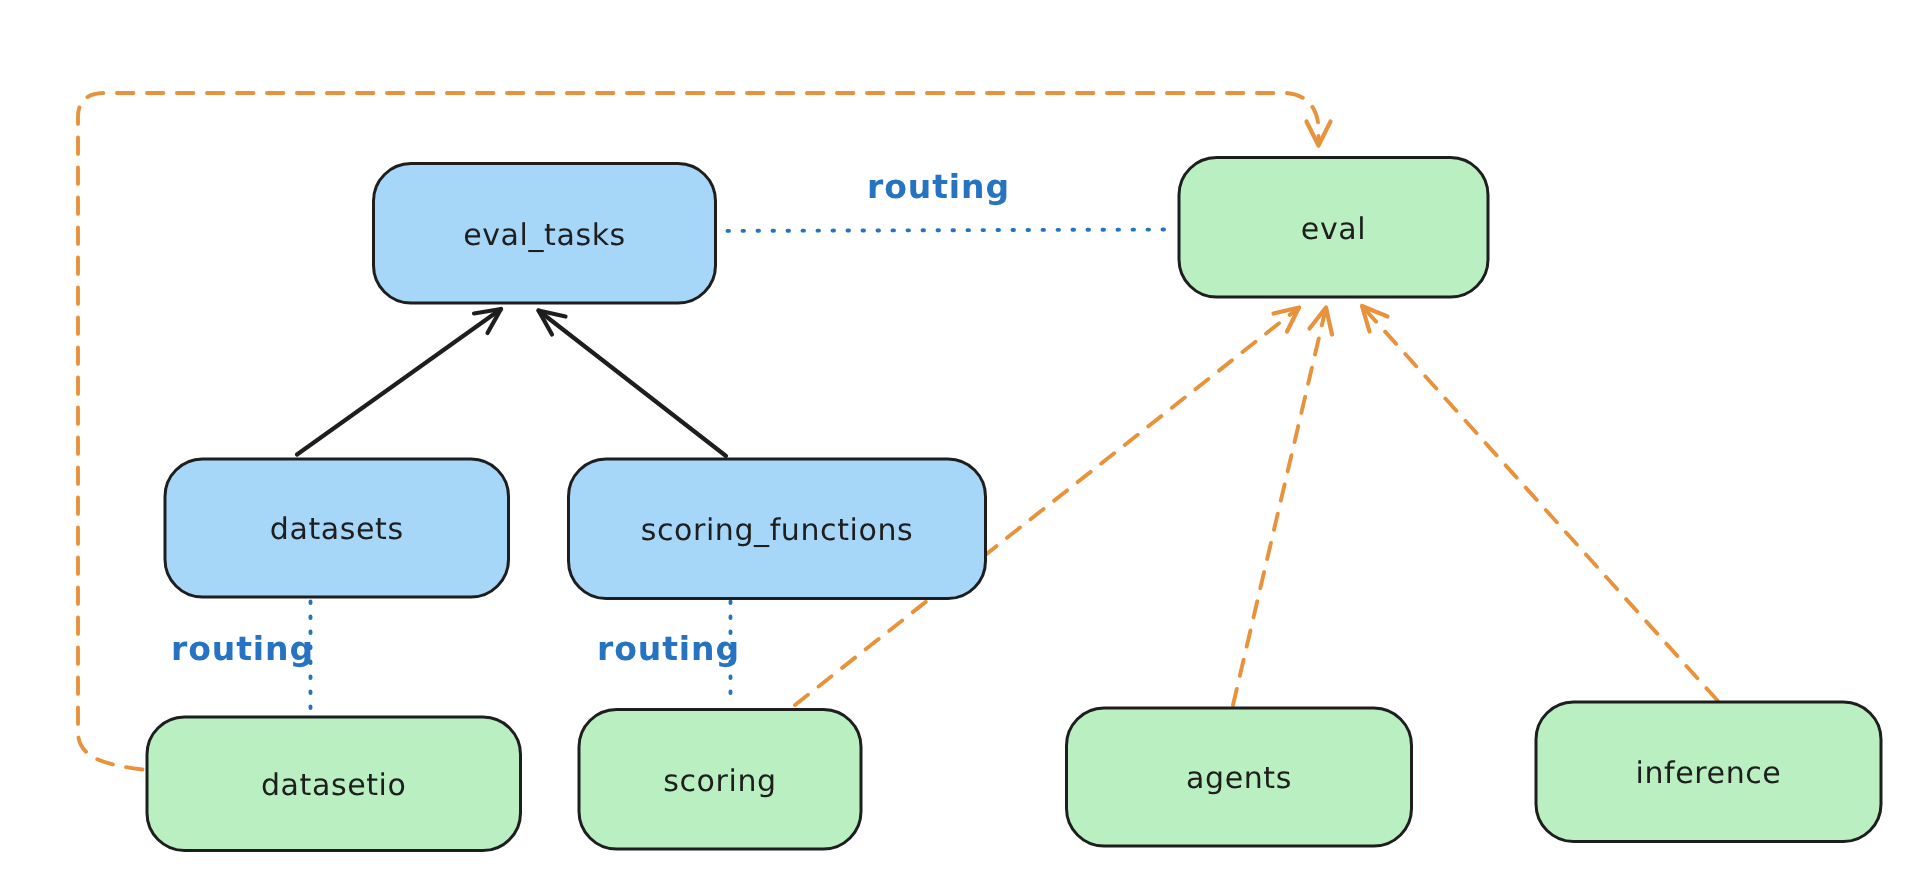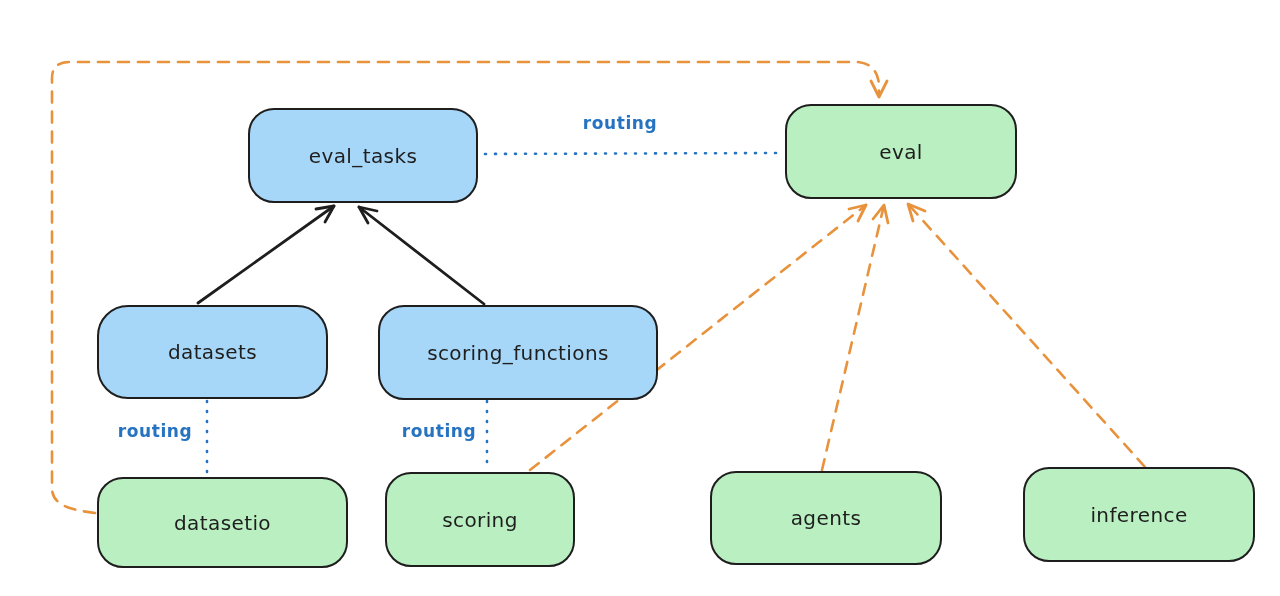--- a/index.html
+++ b/index.html
@@ -31,30 +31,30 @@
     box-sizing: border-box;
     font-size: 20px;
     letter-spacing: 0.4px;
     color: var(--stroke_black, #1e1e1e);
   }
   .node.blue  { background: var(--node_blue_fill, #a7d7f8); }
   .node.green { background: var(--node_green_fill, #b9efc1); }
   .edge-label {
     position: absolute;
     color: var(--routing_blue, #2573c1);
-    font-size: 17px;
+    font-size: 22px;
     font-weight: bold;
     letter-spacing: 0.6px;
-    text-align: center;
+    text-align: left;
     width: 84px;
   }
   
   #n-eval_tasks        { left: 248px; top: 108px; width: 230px; height: 95px; }
-  #n-eval              { left: 785px; top: 104px; width: 232px; height: 95px; }
-  #n-datasets          { left:  97px; top: 305px; width: 231px; height: 94px; border-radius: 31px; }
+  #n-eval              { left: 785px; top: 104px; width: 208px; height: 95px; }
+  #n-datasets          { left:  109px; top: 305px; width: 231px; height: 94px; }
   #n-scoring_functions { left: 378px; top: 305px; width: 280px; height: 95px; }
   #n-datasetio         { left:  97px; top: 477px; width: 251px; height: 91px; }
   #n-scoring           { left: 385px; top: 472px; width: 190px; height: 95px; }
   #n-agents            { left: 710px; top: 471px; width: 232px; height: 94px; }
   #n-inference         { left: 1023px; top: 467px; width: 232px; height: 95px; }
   #lbl-routing-top  { left: 578px; top: 113px; }
   #lbl-routing-left { left: 114px; top: 421px; width: 82px; }
   #lbl-routing-mid  { left: 398px; top: 421px; width: 82px; }
 </style>
 </head>

